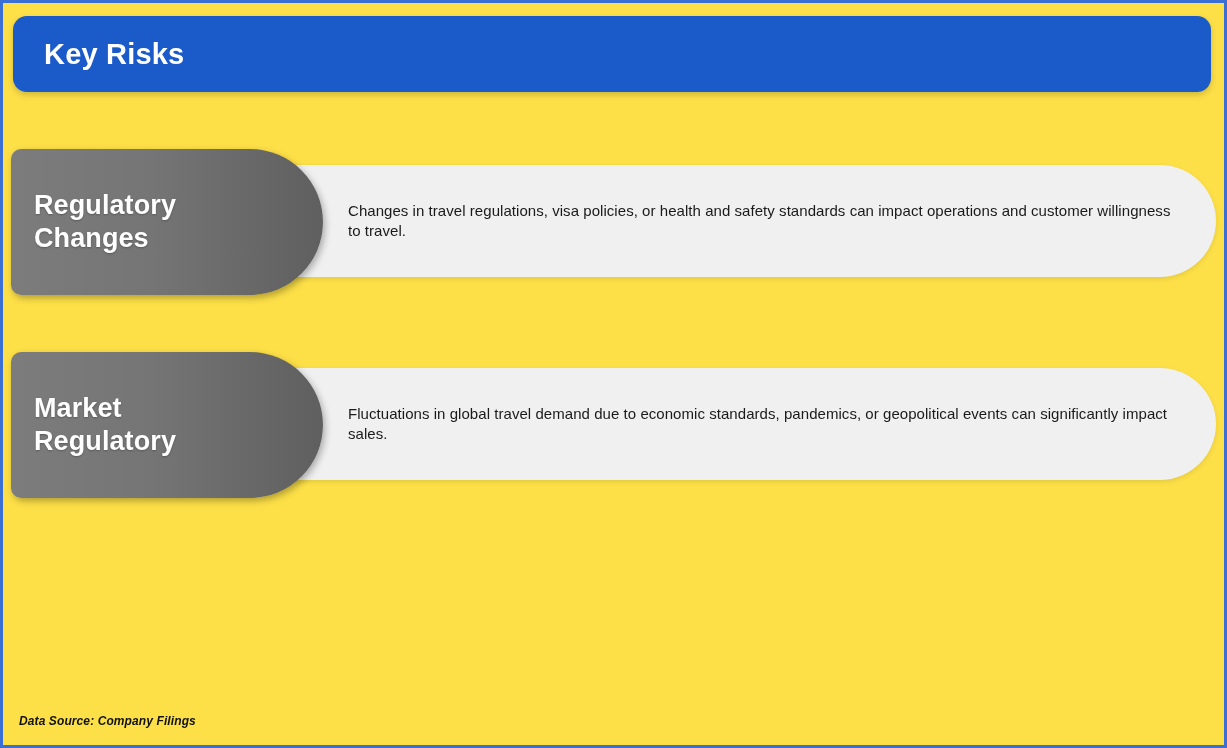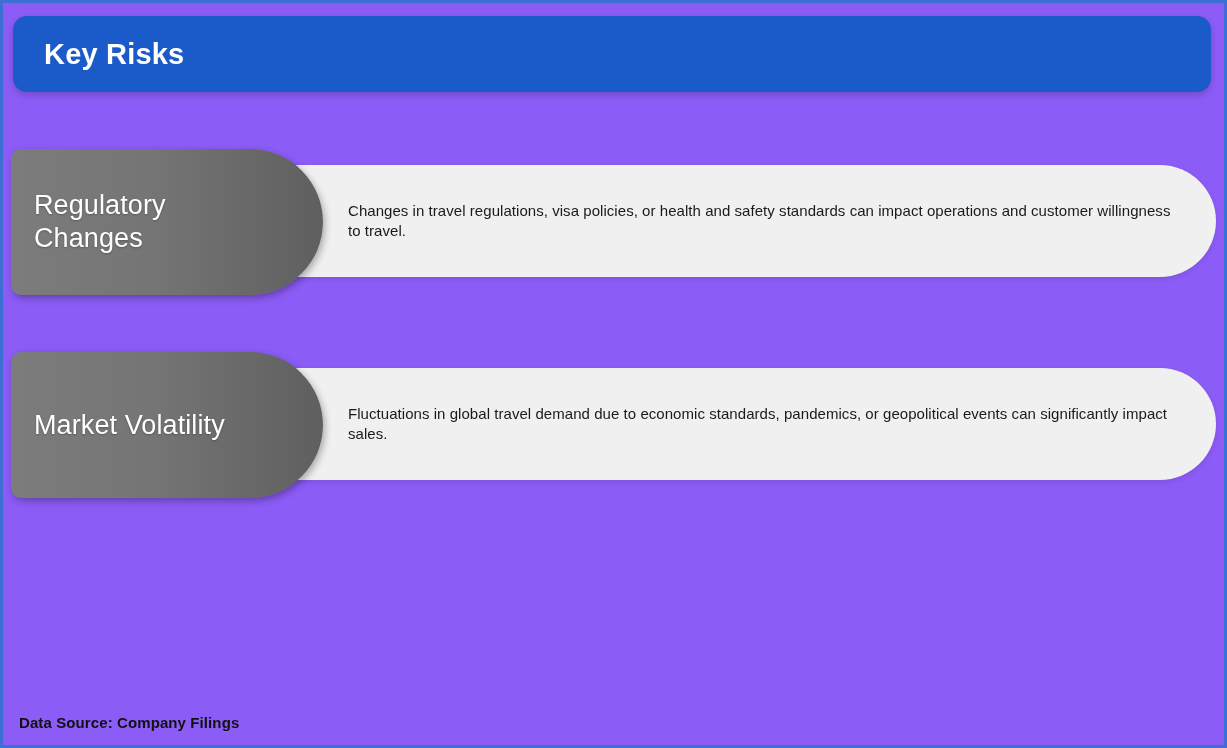--- a/index.html
+++ b/index.html
@@ -9,21 +9,21 @@
   }
   body {
     font-family: "Liberation Sans", sans-serif;
   }
 
   .slide {
     position: relative;
     width: 1227px;
     height: 748px;
     box-sizing: border-box;
-    background: #8b5cf6;
+    background: #fde047;
     border: 3px solid #3B6FD4;
     overflow: hidden;
   }
 
   
   .header-bar {
     position: absolute;
     left: 10px;
     top: 13px;
     width: 1198px;
@@ -88,33 +88,34 @@
     box-shadow: 2px 3px 7px rgba(0,0,0,0.30);
     display: flex;
     align-items: center;
     box-sizing: border-box;
   }
   .label-text {
     padding-left: 23px;
     padding-right: 60px;
     color: #ffffff;
     font-size: 27px;
-    font-weight: normal;
+    font-weight: bold;
     line-height: 1.22;
     letter-spacing: 0.1px;
     text-shadow: 0 1px 2px rgba(0,0,0,0.25);
   }
 
   
   .footer-note {
     position: absolute;
     left: 16px;
     top: 711px;
-    font-size: 15px;
+    font-size: 12px;
     font-weight: bold;
+    font-style: italic;
     color: #111111;
     letter-spacing: 0.1px;
   }
 </style>
 </head>
 <body>
 
 <div class="slide">
 
   <div class="header-bar">
@@ -128,21 +129,21 @@
     <div class="label-pill">
       <div class="label-text">Regulatory Changes</div>
     </div>
   </div>
 
   <div class="row row-2">
     <div class="desc-panel">
       <div class="desc-text">Fluctuations in global travel demand due to economic standards, pandemics, or geopolitical events can significantly impact sales.</div>
     </div>
     <div class="label-pill">
-      <div class="label-text">Market Volatility</div>
+      <div class="label-text">Market Regulatory</div>
     </div>
   </div>
 
   <div class="row row-3">
   </div>
 
   <div class="footer-note">Data Source: Company Filings</div>
 
 </div>
 

